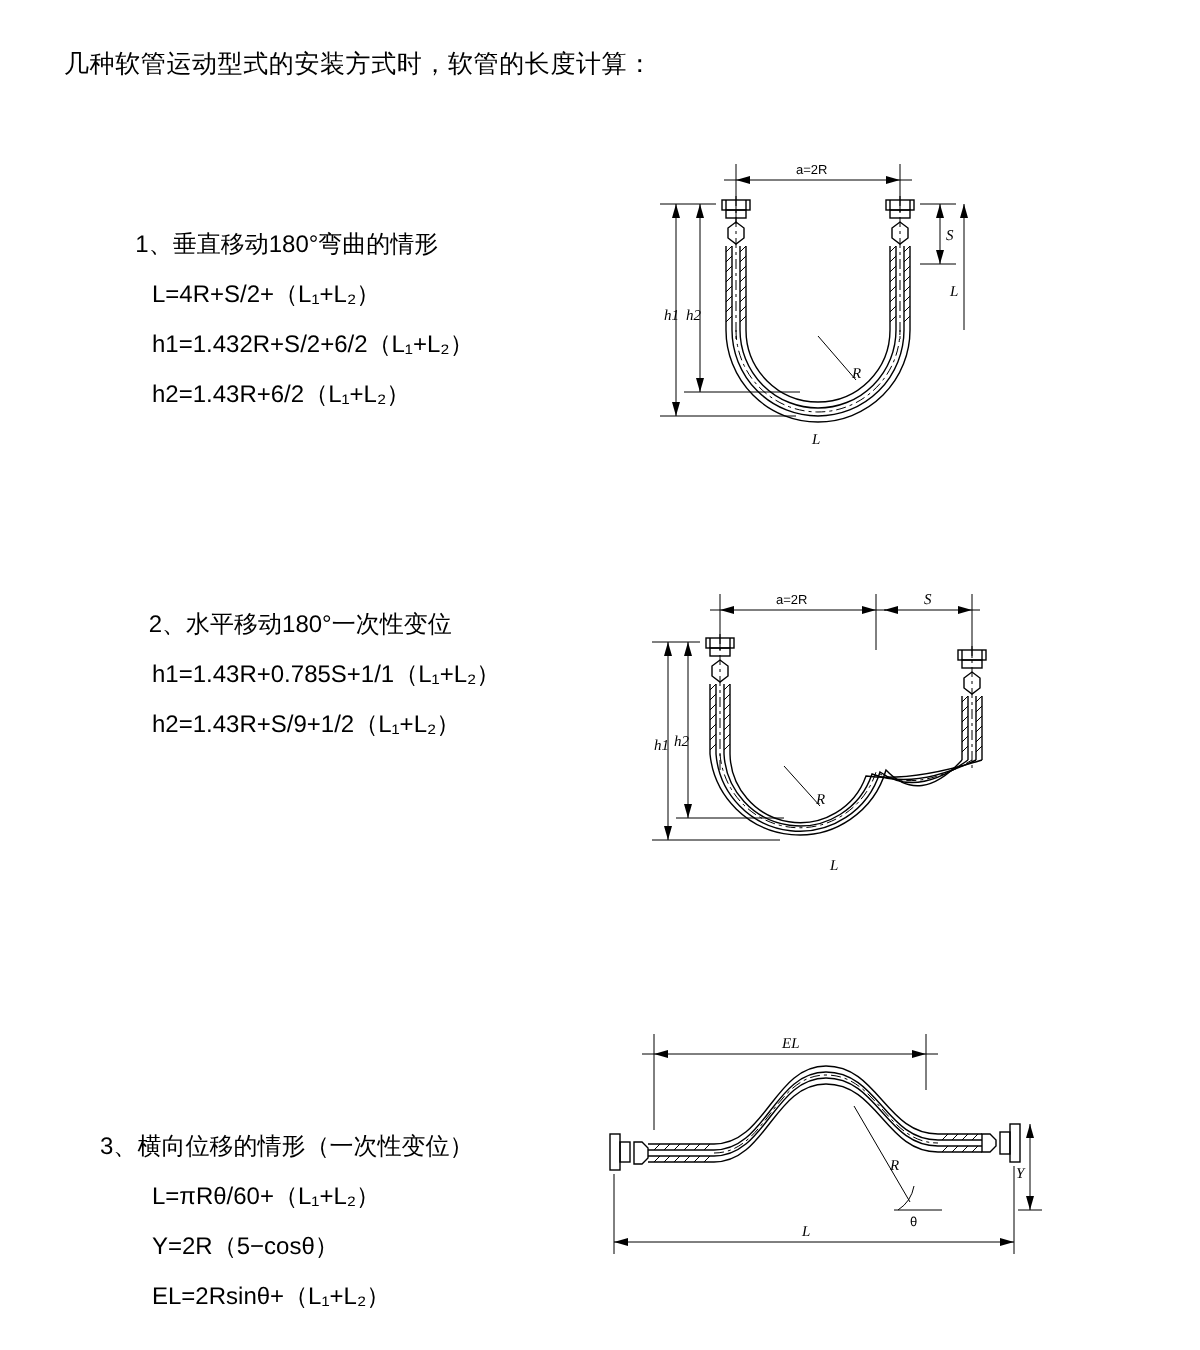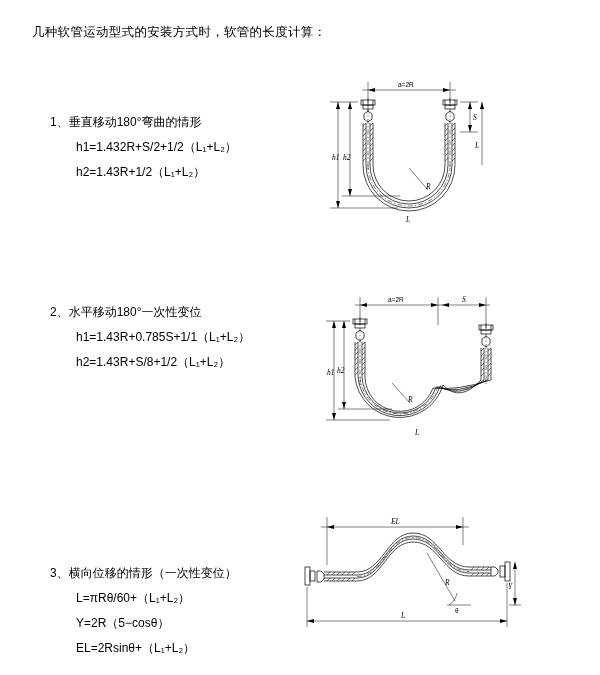--- a/index.html
+++ b/index.html
@@ -28,20 +28,21 @@
     letter-spacing: 0.3px;
     white-space: nowrap;
   }
   .sec-text {
     position: absolute;
     font-size: 12px;
     line-height: 25px;
   }
   .sec-title {
     white-space: nowrap;
+    text-align: center;
   }
   .formula {
     white-space: nowrap;
     padding-left: 26px;
   }
   .fig {
     position: absolute;
   }
   
   #sec1-text { left: 50px; top: 110px; }
@@ -64,30 +65,31 @@
 <body>
 
 <div class="page">
 
   <div class="heading">几种软管运动型式的安装方式时，软管的长度计算：</div>
 
   <div class="sec-text" id="sec1-text">
     <div class="sec-title">
       <span>1、</span><span>垂直移动180°弯曲的情形</span>
     </div>
-    <div class="formula">h1=1.432R+S/2+1/2（L₁+L₂）</div>
-    <div class="formula">h2=1.43R+1/2（L₁+L₂）</div>
+    <div class="formula">L=4R+S/2+（L₁+L₂）</div>
+    <div class="formula">h1=1.432R+S/2+6/2（L₁+L₂）</div>
+    <div class="formula">h2=1.43R+6/2（L₁+L₂）</div>
   </div>
 
   <div class="sec-text" id="sec2-text">
     <div class="sec-title">
       <span>2、</span><span>水平移动180°一次性变位</span>
     </div>
     <div class="formula">h1=1.43R+0.785S+1/1（L₁+L₂）</div>
-    <div class="formula">h2=1.43R+S/8+1/2（L₁+L₂）</div>
+    <div class="formula">h2=1.43R+S/9+1/2（L₁+L₂）</div>
   </div>
 
   <div class="sec-text" id="sec3-text">
     <div class="sec-title">
       <span>3、</span><span>横向位移的情形（一次性变位）</span>
     </div>
     <div class="formula">L=πRθ/60+（L₁+L₂）</div>
     <div class="formula">Y=2R（5−cosθ）</div>
     <div class="formula">EL=2Rsinθ+（L₁+L₂）</div>
   </div>

